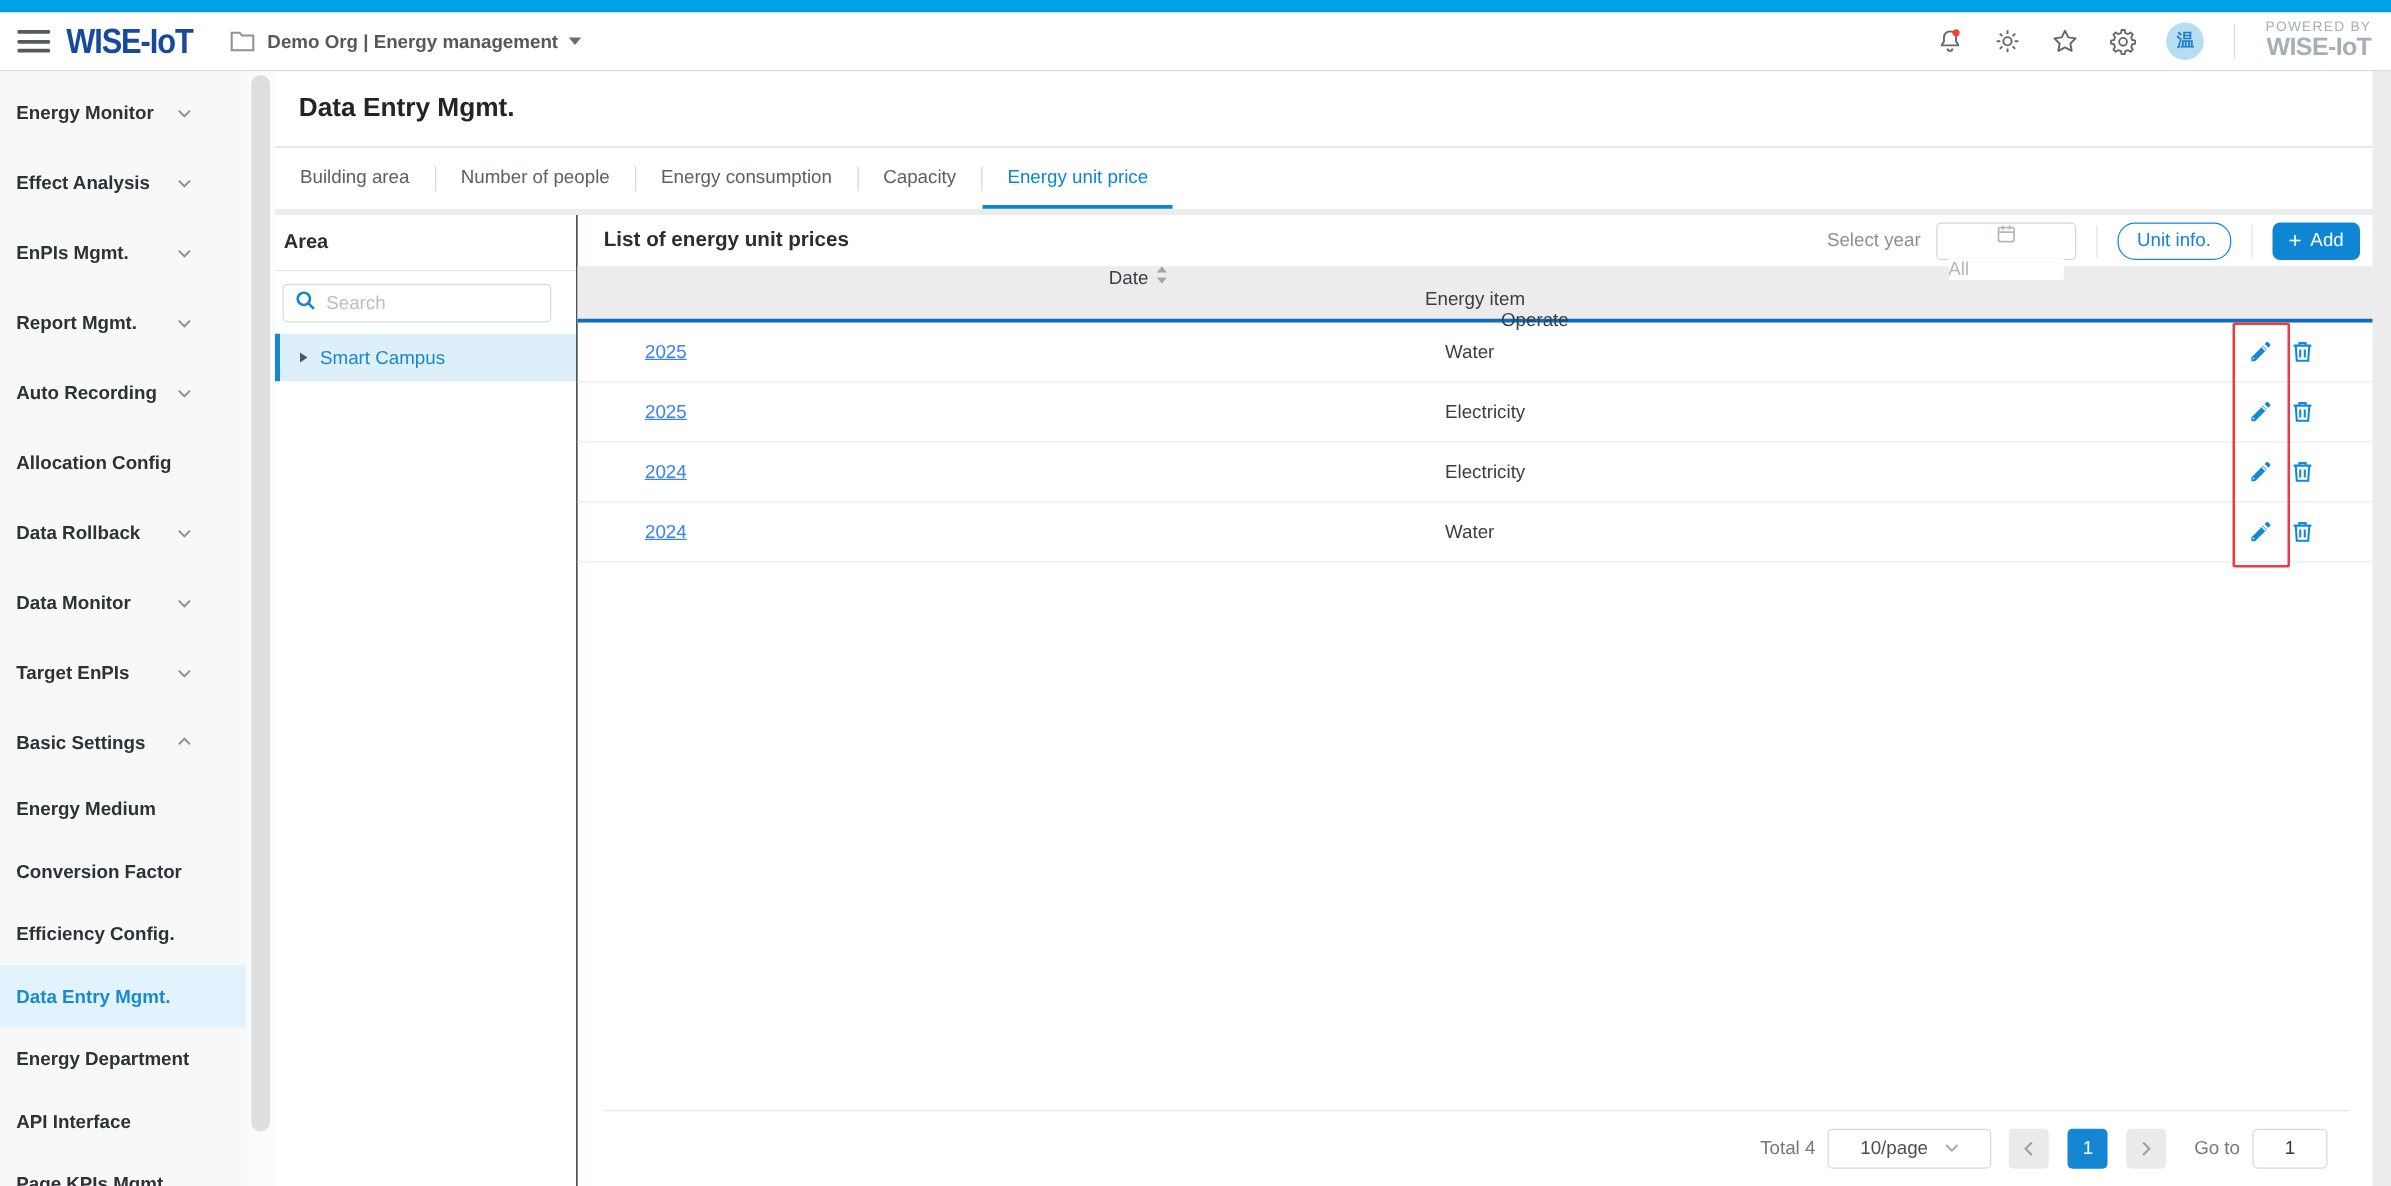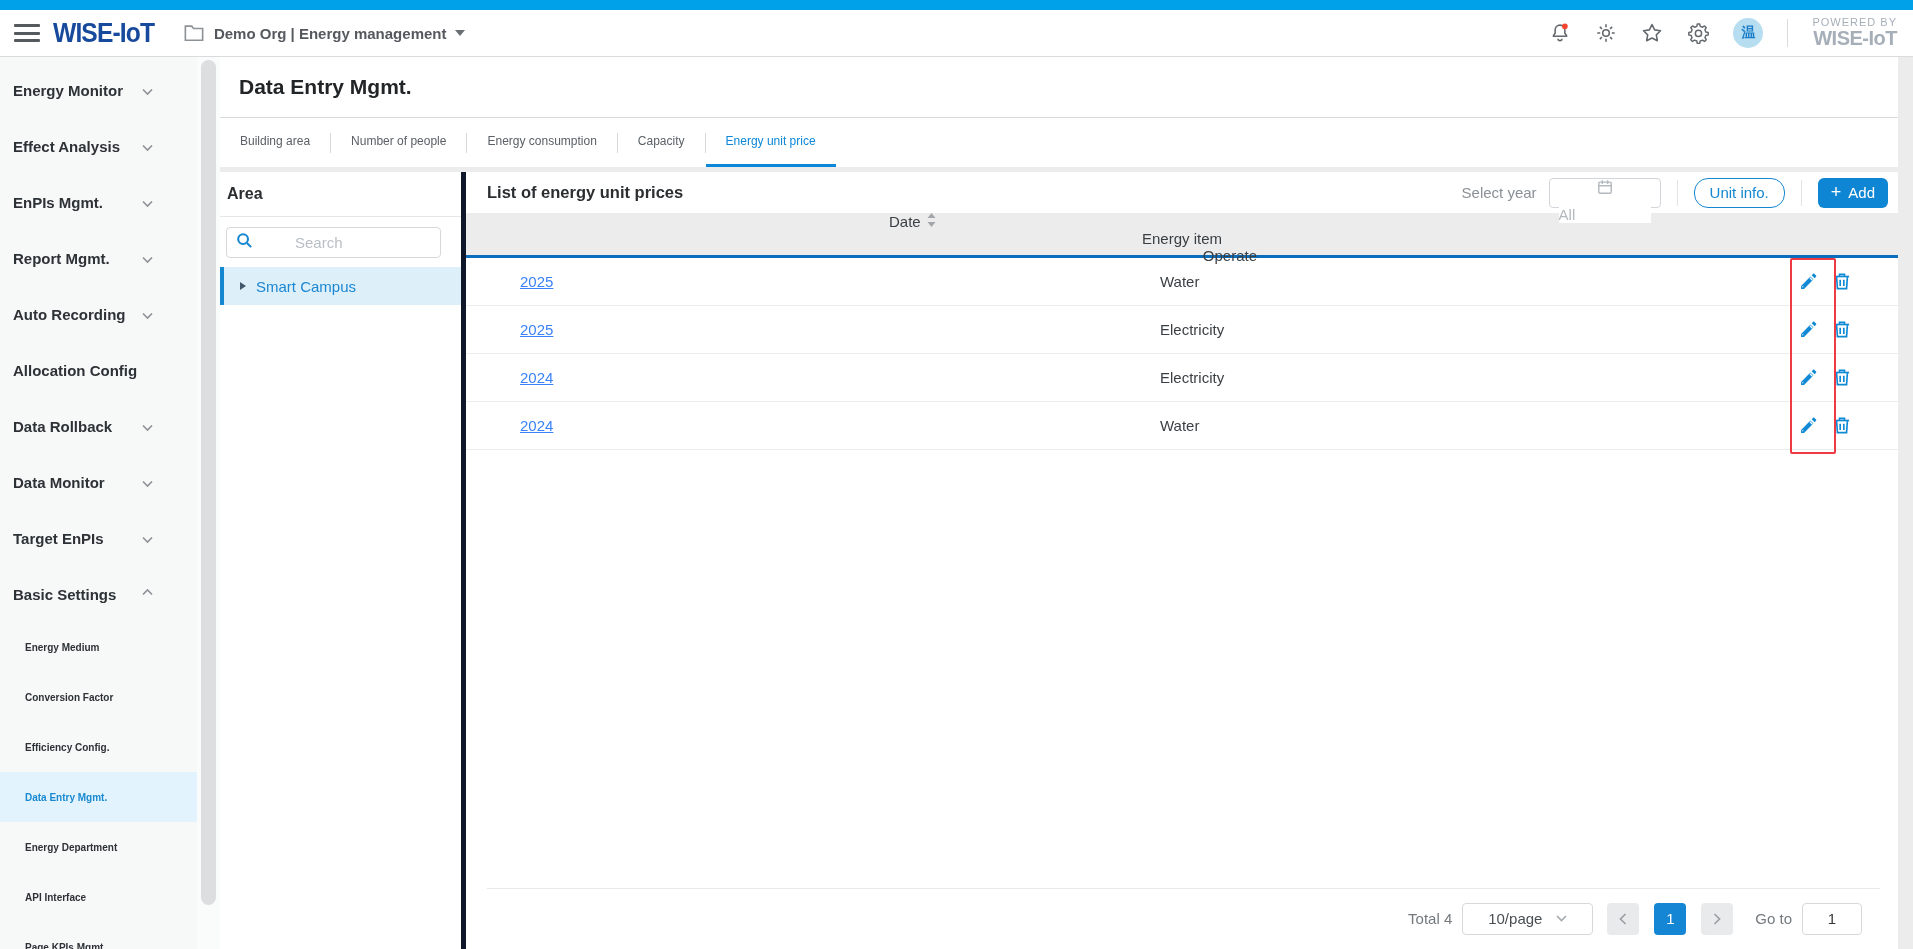--- a/index.html
+++ b/index.html
@@ -29,53 +29,53 @@
   .powered .l1 { font-size:11px; letter-spacing:1px; }
   .powered .l2 { font-size:20px; font-weight:800; letter-spacing:-0.5px; }
 
   
   .sidebar { position:absolute; left:0; top:57px; width:197px; bottom:0; background:#f7f8f8; overflow:hidden; }
   .side-col { padding-top:5px; }
   .side-item { position:relative; height:56px; display:flex; align-items:center; padding-left:13px;
                font-size:15px; font-weight:700; color:#2d3237; cursor:pointer; white-space:nowrap; }
   .side-item .chev { position:absolute; right:44px; top:50%; transform:translateY(-50%); }
   .side-item .chev.up { transform:translateY(-50%) rotate(180deg); }
-  .side-sub { position:relative; height:50px; display:flex; align-items:center; padding-left:25px;
-              font-size:10px; font-weight:700; color:#2d3237; cursor:pointer; white-space:nowrap; }
+  .side-sub { position:relative; height:50px; display:flex; align-items:center; padding-left:13px;
+              font-size:15px; font-weight:700; color:#2d3237; cursor:pointer; white-space:nowrap; }
   .side-sub.active { background:#e2f3fd; color:#1a8ad0; }
   .side-scroll { position:absolute; left:197px; top:57px; width:23px; bottom:0; background:#fafbfb; }
   .side-scroll .thumb { position:absolute; left:4px; top:3px; width:15px; height:845px; background:#dcdedf; border-radius:8px; }
 
   
   .titleblock { position:absolute; left:220px; top:57px; width:1678px; height:110px; background:#fff; }
   .title-row { height:61px; display:flex; align-items:center; padding-left:19px; border-bottom:1px solid #d8dadb; }
   .page-title { font-size:21px; font-weight:700; color:#222527; }
   .tabs-row { height:49px; display:flex; align-items:stretch; }
-  .tab { display:flex; align-items:center; padding:0 20px; font-size:12px; color:#5a6066; cursor:pointer;
+  .tab { display:flex; align-items:center; padding:0 20px; font-size:15px; color:#5a6066; cursor:pointer;
          border-bottom:3px solid transparent; }
   .tab.active { color:#0c87d8; border-bottom-color:#0c87d8; }
   .tab-sep { width:1px; height:20px; background:#d5d7d9; align-self:center; }
 
   
   .area-panel { position:absolute; left:220px; top:172px; width:241px; bottom:0; background:#fff; }
   .area-head { height:45px; display:flex; align-items:center; padding-left:7px; border-bottom:1px solid #e5e6e7;
                font-size:16px; font-weight:700; color:#2b2e31; }
   .search-box { margin:10px 20px 0 6px; height:31px; border:1px solid #d6d9dc; border-radius:4px;
                 display:flex; align-items:center; padding:0 9px; gap:8px; background:#fff; }
-  .search-box input { border:none; outline:none; width:100%; font-size:15px; color:#33383d; font-family:inherit;margin-left:34px; }
+  .search-box input { border:none; outline:none; width:100%; font-size:15px; color:#33383d; font-family:inherit; }
   .search-box input::placeholder { color:#b9bfc4; }
   .tree-item { position:relative; margin-top:9px; height:38px; display:flex; align-items:center; gap:10px;
                padding-left:20px; background:#ddf0fa; cursor:pointer; }
   .tree-item .selbar { position:absolute; left:0; top:0; width:4px; height:100%; background:#1586d0; }
   .tree-caret { width:0; height:0; border-left:6px solid #43586a; border-top:4.5px solid transparent; border-bottom:4.5px solid transparent; }
   .tree-label { font-size:15px; color:#1b87d3; }
 
   
   .main-panel { position:absolute; left:461px; top:172px; width:1437px; bottom:0; background:#fff;
-                border-left:5px solid #0f172a; }
+                border-left:1px solid #0f172a; }
   .list-head { height:41px; display:flex; align-items:center; justify-content:space-between; padding:0 10px 0 21px; }
   .list-title { font-size:16.5px; font-weight:700; color:#2b2e31; }
   .controls { display:flex; align-items:center; gap:12px; }
   .select-year-label { font-size:15px; color:#8a9096; }
   .year-box { width:112px; height:30px; border:1px solid #d2d6da; border-radius:4px; display:flex; align-items:center;
               gap:7px; padding:0 9px; background:#fff;flex-direction:column; }
   .year-box input { border:none; outline:none; width:100%; font-size:15px; font-family:inherit; }
   .year-box input::placeholder { color:#b3b9be; }
   .ctrl-div { width:1px; height:26px; background:#e2e3e4; margin:0 4px; }
   .btn-outline { height:30px; padding:0 15px; border:1.5px solid #1586d0; border-radius:14px; background:#fff;

